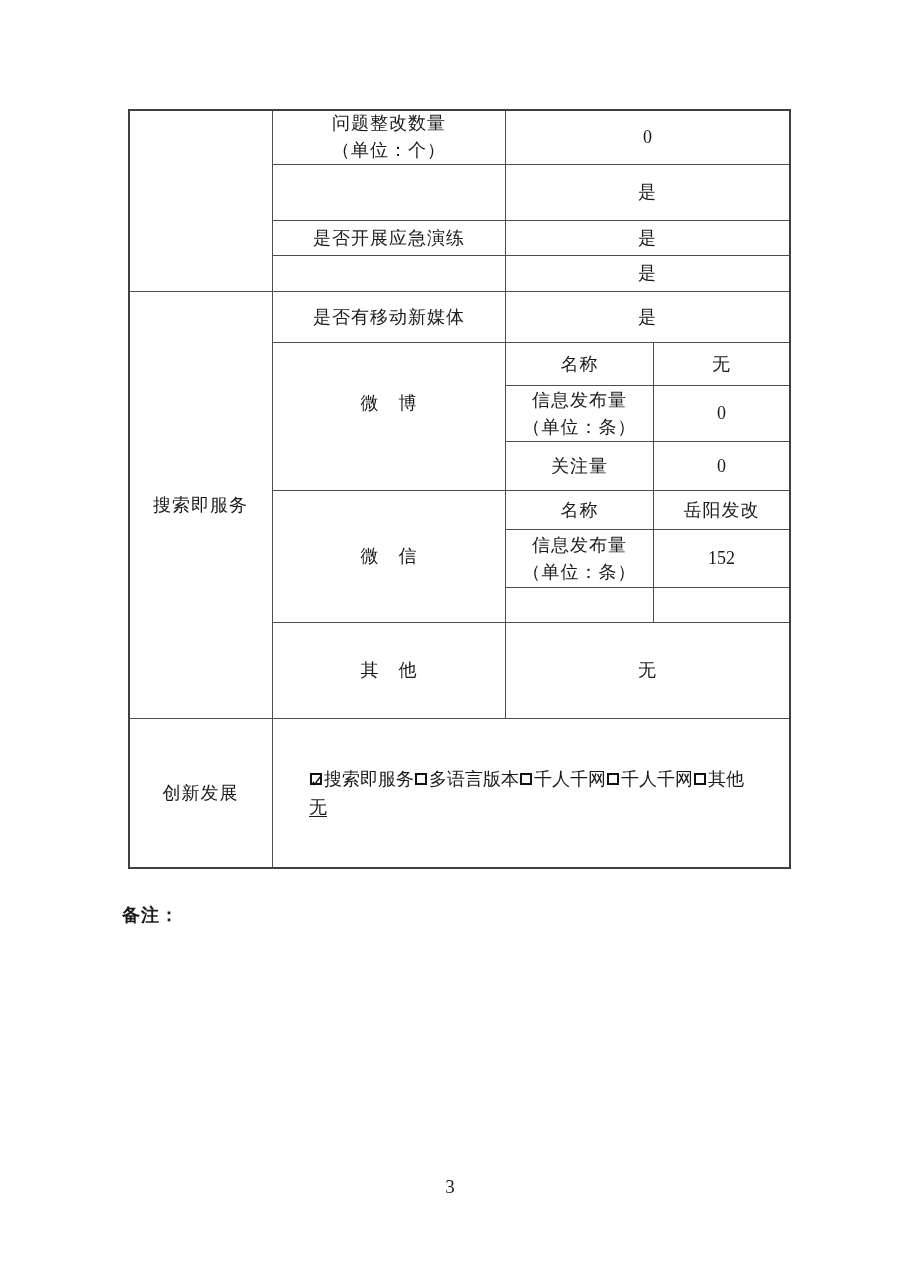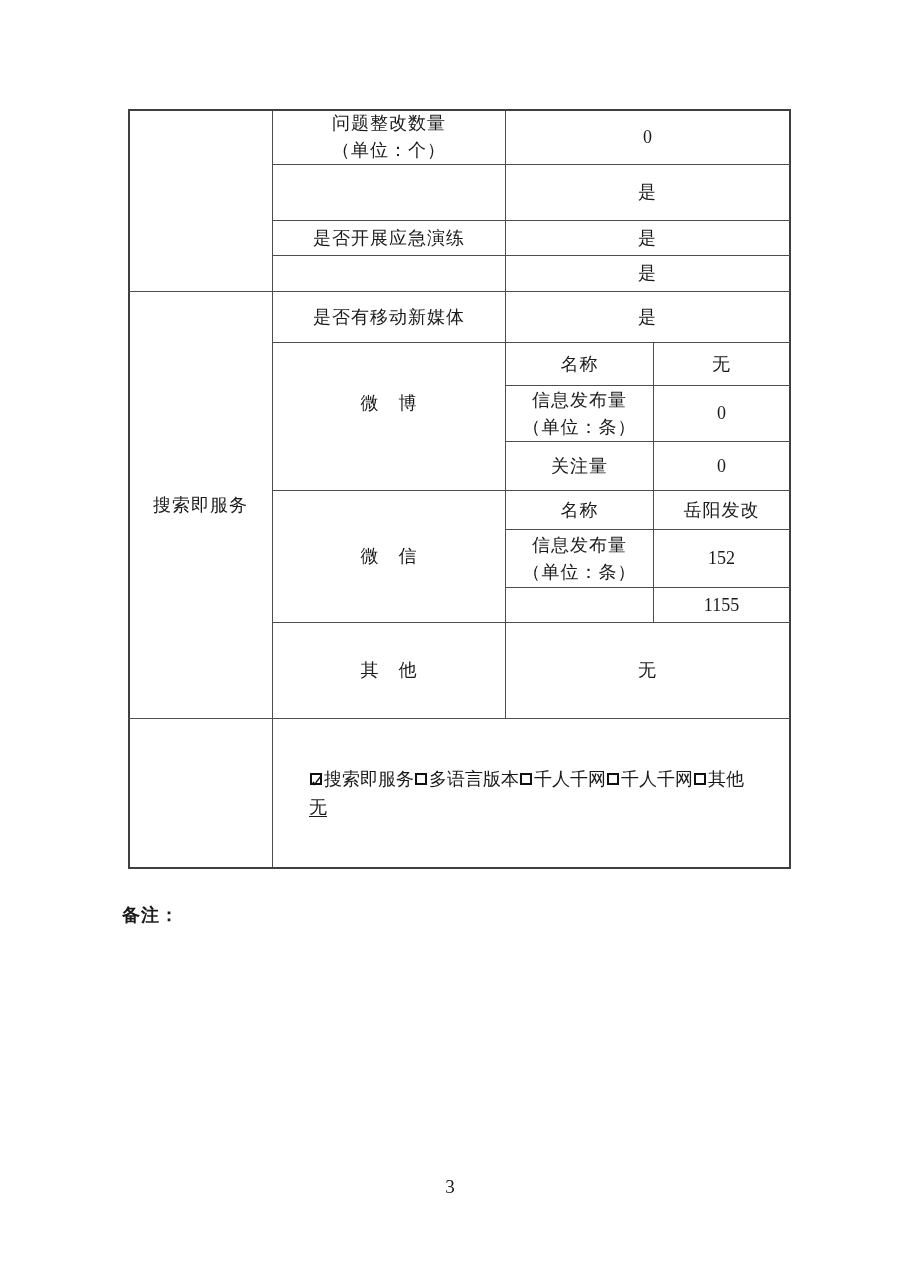--- a/index.html
+++ b/index.html
@@ -138,31 +138,31 @@
     <div class="cell" style="left:654px;top:491px;width:135px;height:38px">
       <span class="l">岳阳发改</span>
     </div>
     <div class="cell" style="left:506px;top:530px;width:147px;height:57px">
       <span class="l">信息发布量</span>
       <span class="l">（单位：条）</span>
     </div>
     <div class="cell num" style="left:654px;top:530px;width:135px;height:57px">
       <span class="l">152</span>
     </div>
-    <div class="cell num" style="left:654px;top:588px;width:135px;height:34px">
-      <span class="l">1155</span>
-    </div>
 
     <div class="cell" style="left:273px;top:623px;width:232px;height:95px">
       <span class="l">其　他</span>
     </div>
     <div class="cell" style="left:506px;top:623px;width:283px;height:95px">
       <span class="l">无</span>
     </div>
 
+    <div class="cell" style="left:129px;top:719px;width:143px;height:148px">
+      <span class="l">创新发展</span>
+    </div>
     <div class="cell innovation-content" style="left:273px;top:719px;width:516px;height:148px">
       <div class="opt-line">
         <span class="option">
             <span class="checkbox checked"></span>
             <span>搜索即服务</span>
           </span><span class="option">
             <span class="checkbox"></span>
             <span>多语言版本</span>
           </span><span class="option">
             <span class="checkbox"></span>

